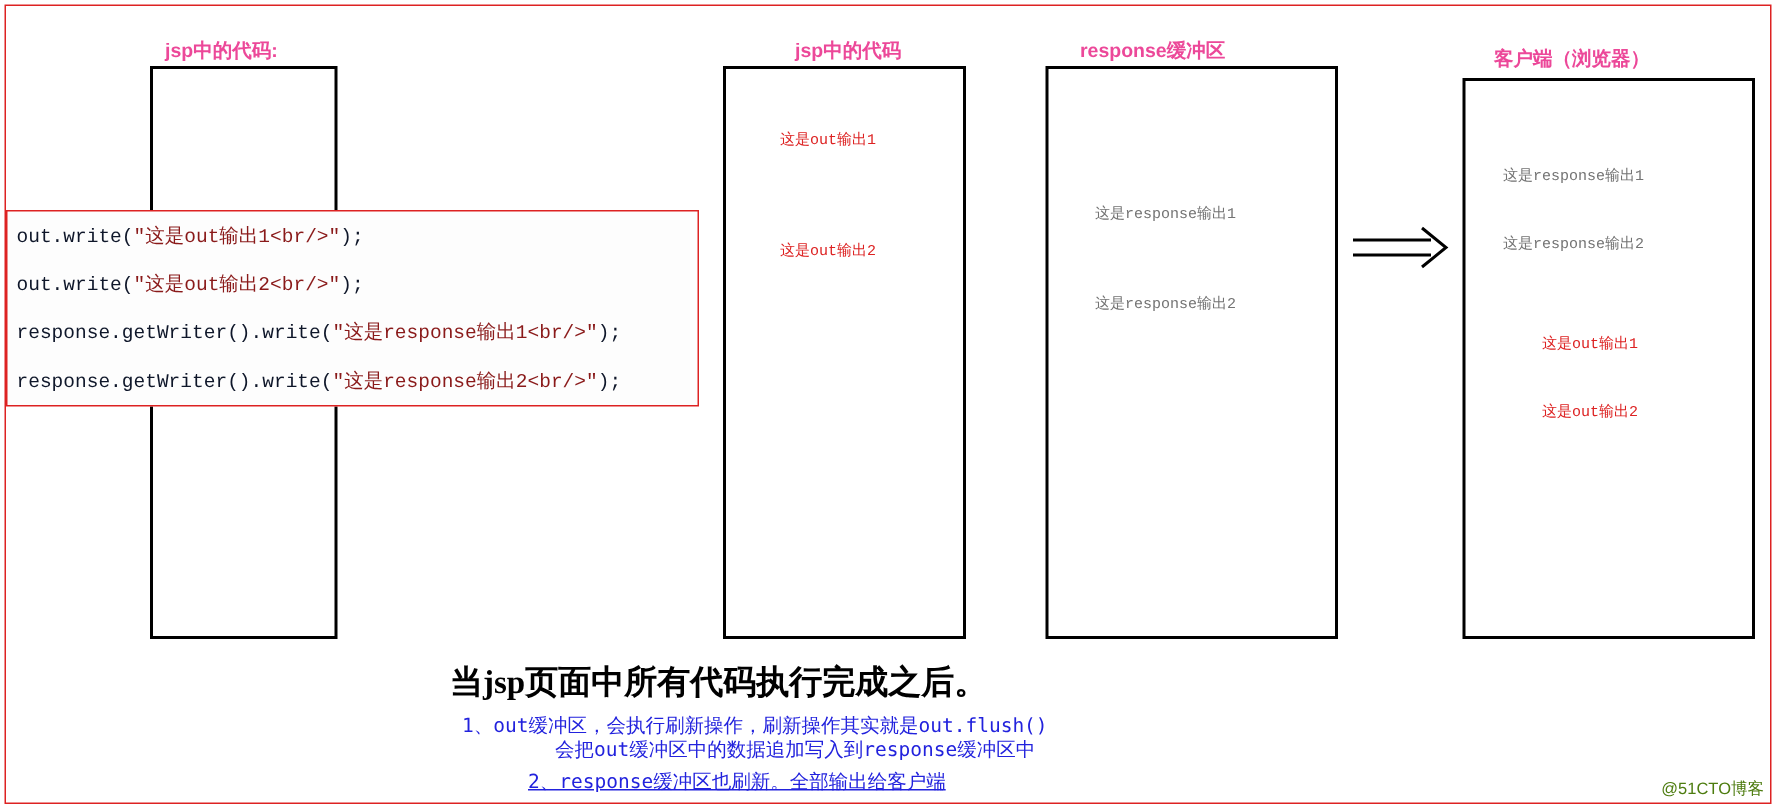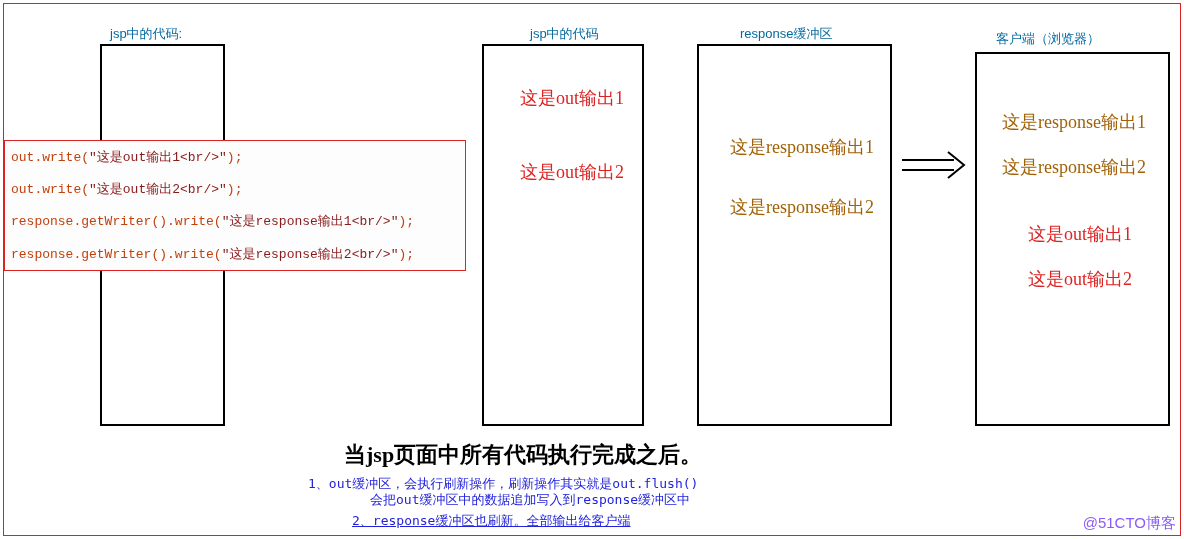--- a/index.html
+++ b/index.html
@@ -16,87 +16,86 @@
     position: absolute;
     left: 3px;
     top: 3px;
     width: 1178px;
     height: 533px;
     border: 1px solid #d22;
   }
   .col-title {
     position: absolute;
     font-size: 13px;
-    font-weight: normal;
-    color: #0369a1;
+    font-weight: bold;
+    color: #ec4899;
     text-align: center;
     white-space: nowrap;
   }
   .box {
     position: absolute;
     border: 2px solid #000;
     background: #fff;
   }
   .buffer-text {
     position: absolute;
-    font-size: 18px;
+    font-size: 10px;
     white-space: nowrap;
-    font-family: Liberation Serif, serif;
+    font-family: Liberation Mono, monospace;
   }
   .red { color: #d22; }
-  .blue { color: #a16207; }
+  .blue { color: #737373; }
   .code-overlay {
     position: absolute;
     left: 4px;
     top: 140px;
     width: 462px;
     border: 1px solid #d22;
     background: #fdfdfd;
     padding: 8px 6px 4px 6px;
     font-family: Consolas, "Courier New", monospace;
     font-size: 13px;
     line-height: 1.4;
   }
   .code-line { margin-bottom: 14px; white-space: nowrap; }
   .code-line:last-child { margin-bottom: 2px; }
-  .kw { color: #c2410c; }
+  .kw { color: #0f172a; }
   .str { color: #8a1a1a; }
   .big-heading {
     position: absolute;
     font-size: 22px;
     font-weight: bold;
     color: #000;
     font-family: SimSun, serif;
     white-space: nowrap;
-    margin-left: 44px;
   }
   .note {
     position: absolute;
     font-size: 13px;
     color: #22d;
     text-align: left;
     white-space: nowrap;
     font-family: SimSun, monospace;
   }
   .watermark {
     position: absolute;
     right: 8px;
     bottom: 6px;
-    color: #8b5cf6;
-    font-size: 15px;
+    color: #4d7c0f;
+    font-size: 11px;
   }
 </style>
 </head>
 <body>
 
 <div class="outer-frame"></div>
 
 <div class="col-title" style="left:110px;top:25px;">jsp中的代码:</div>
 <div class="col-title" style="left:530px;top:25px;">jsp中的代码</div>
-<div class="col-title" style="left:740px;top:25px;">response缓冲区</div>
+<div class="col-title" style="left:720px;top:25px;">response缓冲区</div>
 <div class="col-title" style="left:996px;top:30px;">客户端（浏览器）</div>
 
 <div class="box" style="left:100px;top:44px;width:125px;height:382px;"></div>
 <div class="box" style="left:482px;top:44px;width:162px;height:382px;"></div>
 <div class="box" style="left:697px;top:44px;width:195px;height:382px;"></div>
 <div class="box" style="left:975px;top:52px;width:195px;height:374px;"></div>
 
 <div class="code-overlay">
   <div class="code-line">
     <span class="kw">out.write(</span><span class="str">"这是out输出1&lt;br/&gt;"</span><span class="kw">);</span>

